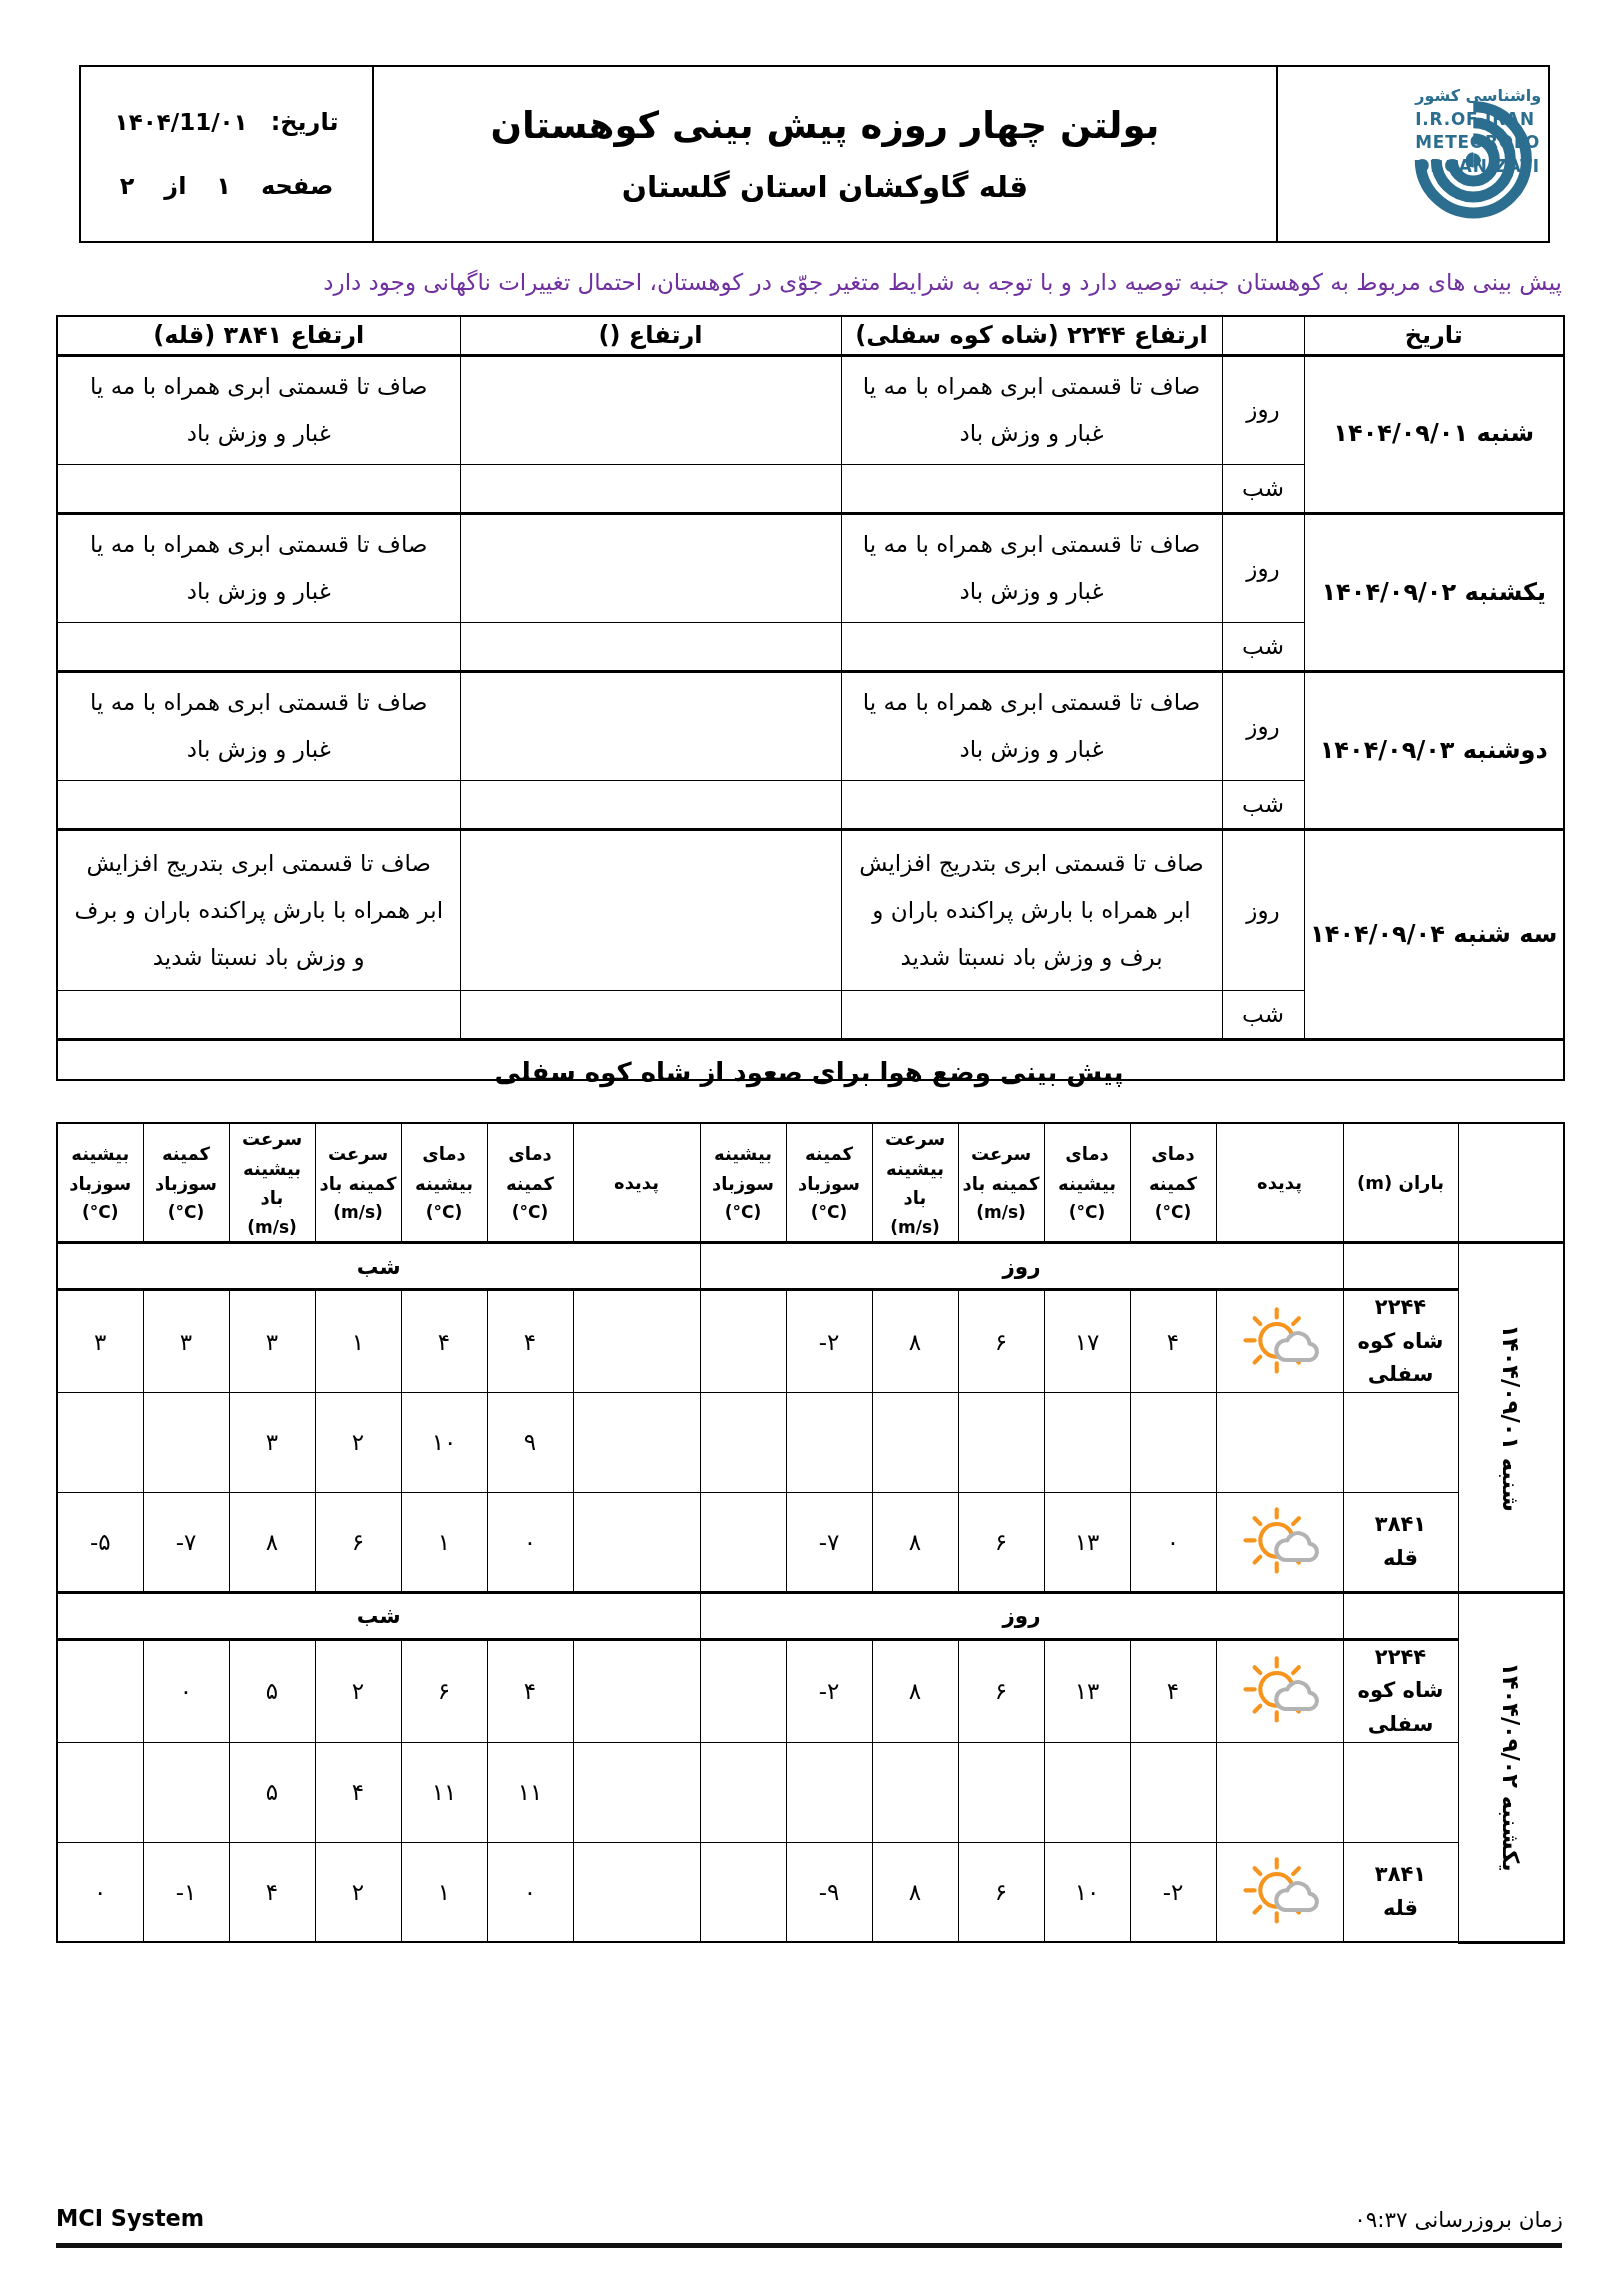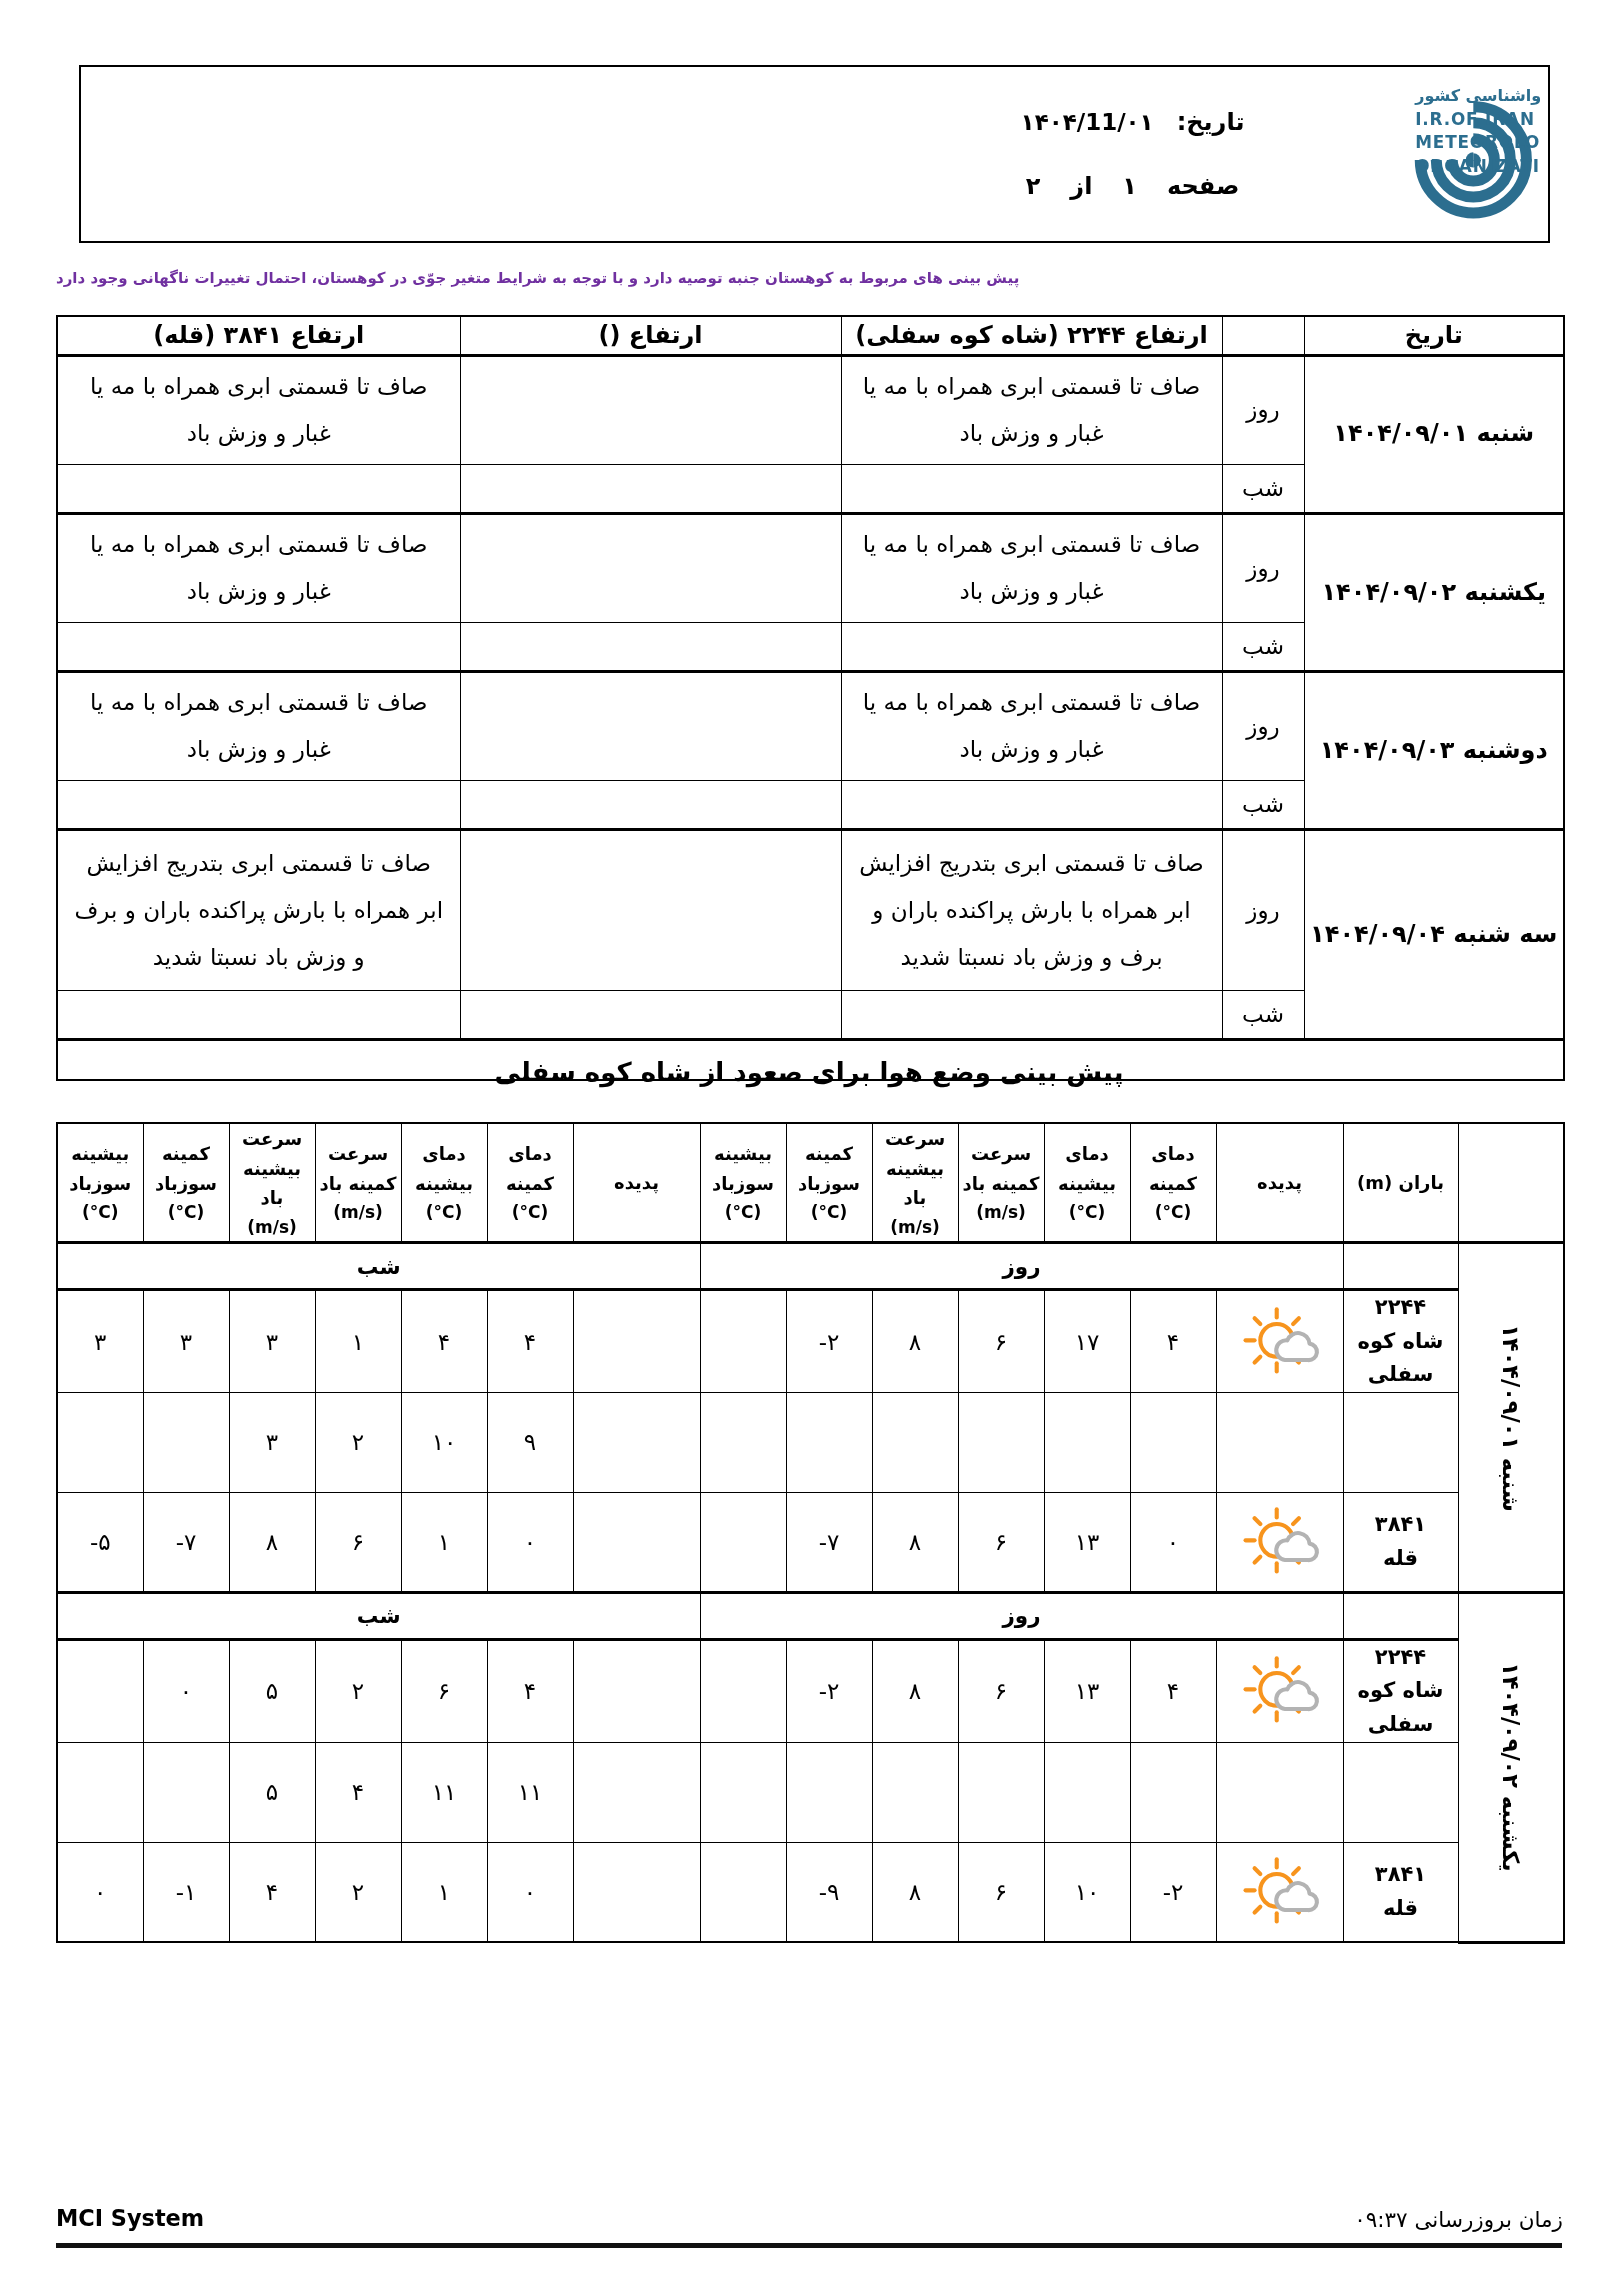--- a/index.html
+++ b/index.html
@@ -12,22 +12,22 @@
   .hdr-title{flex:1;box-sizing:border-box;border-left:2.7px solid #000;border-right:2.7px solid #000;
              display:flex;flex-direction:column;align-items:center;justify-content:center;gap:23px;}
   .hdr-date{width:291px;box-sizing:border-box;display:flex;flex-direction:column;
             align-items:center;justify-content:center;gap:36px;}
   .t-main{font-size:37px;font-weight:bold;}
   .t-sub{font-size:29.6px;font-weight:bold;}
   .d-line{font-size:24px;font-weight:bold;display:flex;gap:23px;align-items:baseline;}
   .p-line{font-size:24px;font-weight:bold;display:flex;gap:30px;align-items:baseline;}
   .logo-wrap{display:flex;align-items:center;justify-content:center;}
   
-  .warning{position:absolute;left:56px;top:269px;width:1506px;text-align:left;
-           font-size:15px;font-weight:bold;color:#7030A0;}
+  .warning{position:absolute;left:56px;top:269px;width:1506px;text-align:right;
+           font-size:23px;font-weight:normal;color:#7030A0;}
   
   table{border-collapse:collapse;table-layout:fixed;}
   td,th{border:1.8px solid #000;padding:0;vertical-align:middle;text-align:center;box-sizing:border-box;
         overflow:hidden;}
   .num{direction:ltr;font-size:23px;}
   
   .t1{position:absolute;left:56px;top:315px;width:1506px;border:2.7px solid #000;}
   .t1 th{font-size:24px;font-weight:bold;}
   .t1 .h-hdr{height:39px;}
   .t1 .r-day{height:109px;}
@@ -82,20 +82,24 @@
           </g>
           <g fill="#2C6E8F" text-anchor="end" font-family="DejaVu Sans, sans-serif" font-weight="bold">
             <text x="152" y="26" font-size="19">سازمان هواشناسی کشور</text>
             <text x="152" y="54" font-size="20" letter-spacing="1">I.R.OF IRAN</text>
             <text x="152" y="82" font-size="20" letter-spacing="1">METEOROLOGICAL</text>
             <text x="152" y="110" font-size="20" letter-spacing="1">ORGANIZATION</text>
           </g>
         </svg>
       </div>
     </div>
+    <div class="hdr-title">
+      <div class="t-main">بولتن چهار روزه پیش بینی کوهستان</div>
+      <div class="t-sub">قله گاوکشان استان گلستان</div>
+    </div>
     <div class="hdr-date">
       <div class="d-line">
         <span>تاریخ:</span>
         <span class="num">۱۴۰۴/11/۰۱</span>
       </div>
       <div class="p-line">
         <span>صفحه</span>
         <span>۱</span>
         <span>از</span>
         <span>۲</span>

